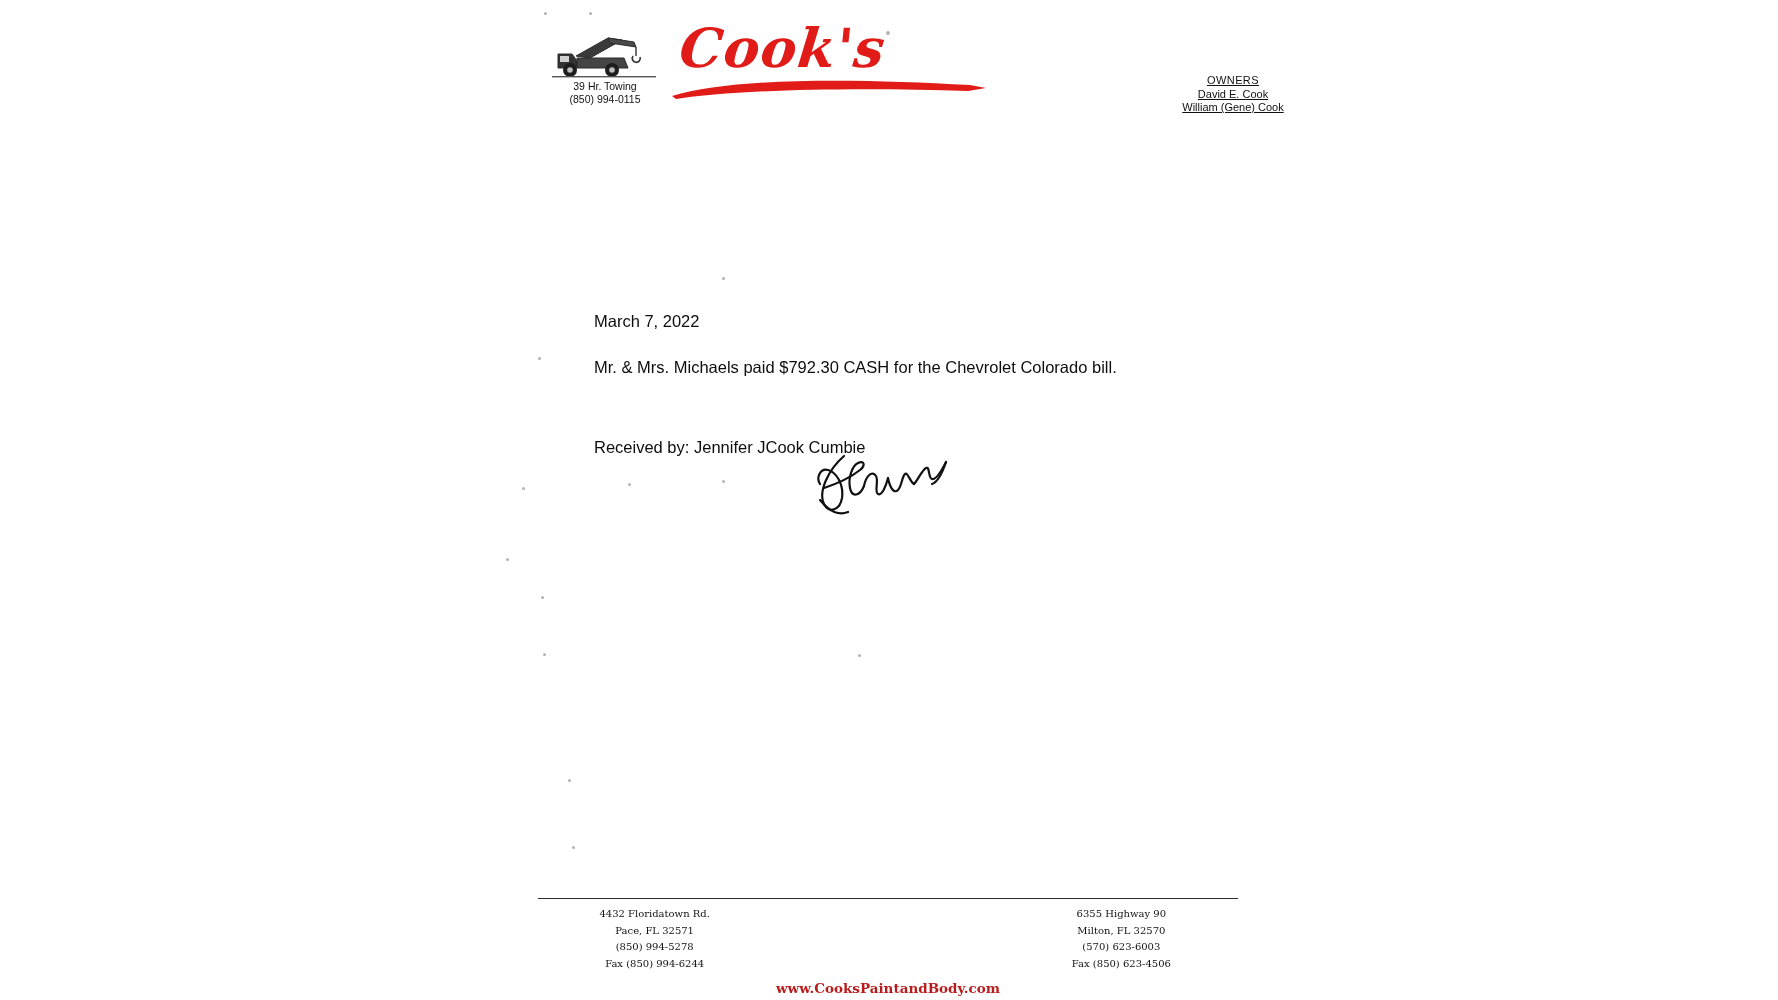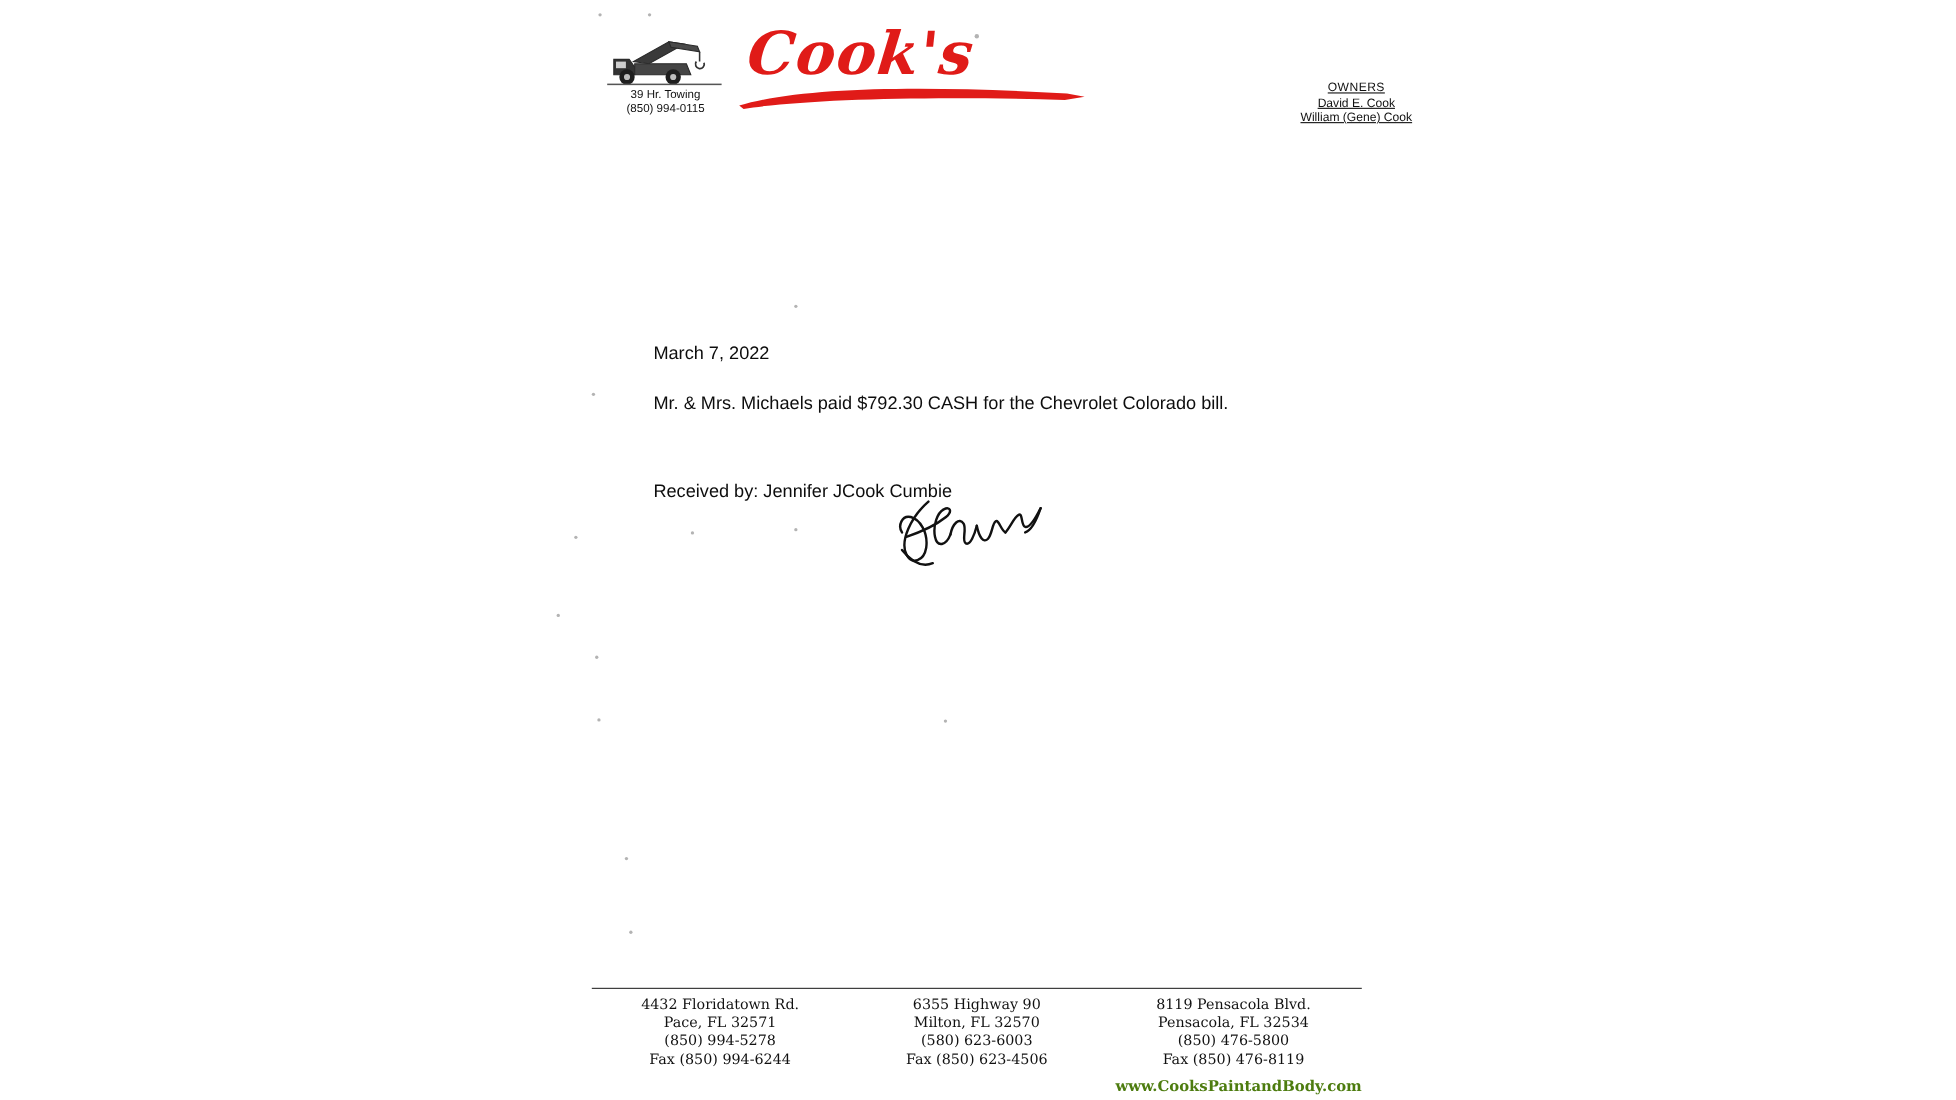--- a/index.html
+++ b/index.html
@@ -143,35 +143,35 @@
     background: #2b2b2b;
   }
   .footer {
     position: absolute;
     left: 538px;
     top: 906px;
     width: 700px;
     display: flex;
     justify-content: space-between;
     font-family: "DejaVu Serif", serif;
-    font-size: 13px;
+    font-size: 10px;
     line-height: 16.5px;
     color: #111;
   }
   .footer-col { text-align: center; width: 33.33%; }
   .footer-web {
     position: absolute;
     left: 538px;
     top: 980px;
     width: 700px;
-    text-align: right;
+    text-align: center;
     font-family: "DejaVu Serif", serif;
     font-weight: bold;
     font-size: 13.5px;
-    color: #4d7c0f;
+    color: #b91c1c;
   }
 </style>
 </head>
 <body>
 
 <div class="page">
 
   <div class="letterhead">
 
     <div class="tow-truck-block">
@@ -252,25 +252,19 @@
   <div class="footer">
     <div class="footer-col">
       <div>4432 Floridatown Rd.</div>
       <div>Pace, FL 32571</div>
       <div>(850) 994-5278</div>
       <div>Fax (850) 994-6244</div>
     </div>
     <div class="footer-col">
       <div>6355 Highway 90</div>
       <div>Milton, FL 32570</div>
-      <div>(580) 623-6003</div>
+      <div>(570) 623-6003</div>
       <div>Fax (850) 623-4506</div>
-    </div>
-    <div class="footer-col">
-      <div>8119 Pensacola Blvd.</div>
-      <div>Pensacola, FL 32534</div>
-      <div>(850) 476-5800</div>
-      <div>Fax (850) 476-8119</div>
     </div>
   </div>
   <div class="footer-web">www.CooksPaintandBody.com</div>
 
 </div>
 
 </body></html>

